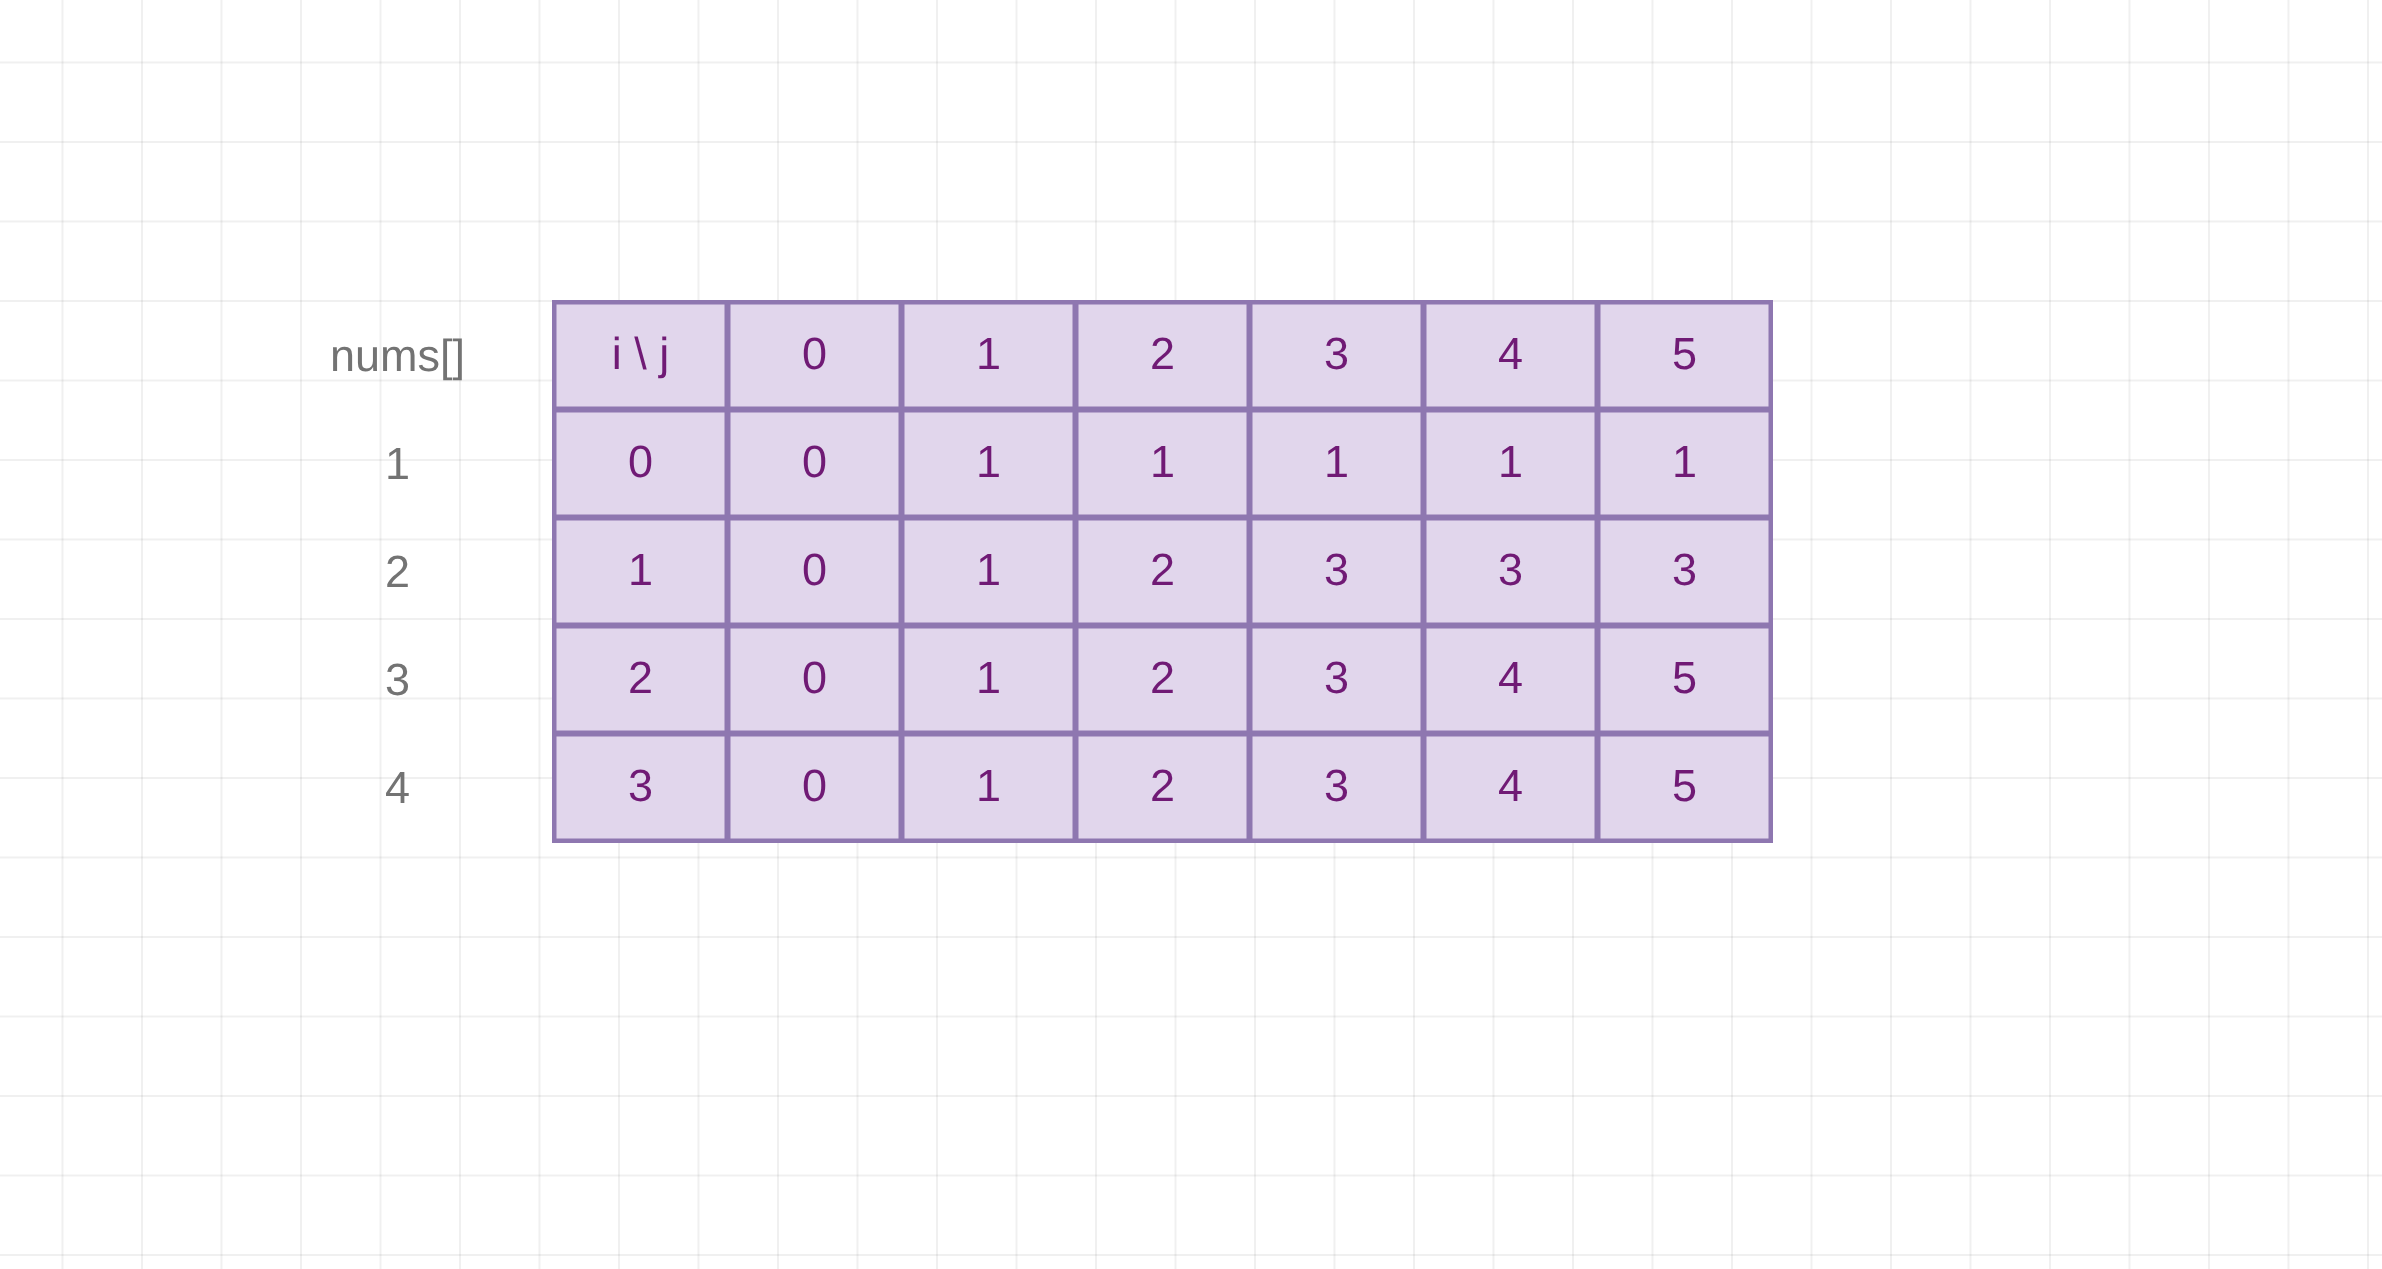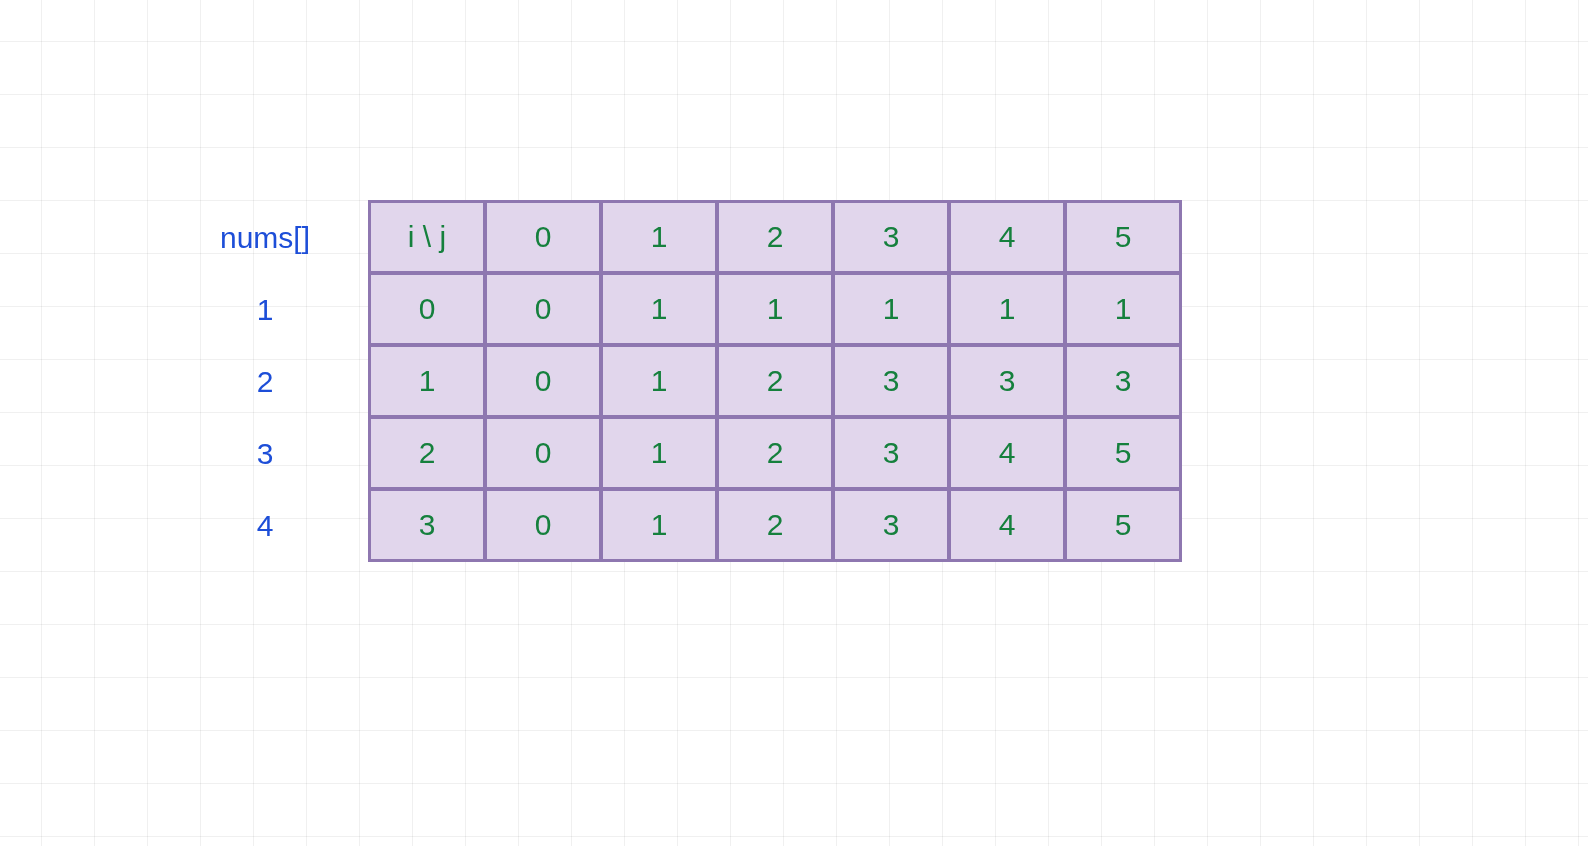--- a/index.html
+++ b/index.html
@@ -38,21 +38,21 @@
     align-items: center;
     margin-right: 18px;
     margin-top: 2px;
   }
   .left-col .lbl {
     height: 72px;
     display: flex;
     align-items: center;
     justify-content: center;
     font-size: 30px;
-    color: #1d4ed8;
+    color: #737373;
     width: 170px;
   }
 
   .dp-table {
     border: 3px solid #8e77b0;
     display: flex;
     flex-direction: column;
     background: #8e77b0;
   }
 
@@ -64,21 +64,21 @@
   }
 
   .cell {
     width: 112px;
     height: 68px;
     background: #e1d6ec;
     display: flex;
     align-items: center;
     justify-content: center;
     font-size: 30px;
-    color: #15803d;
+    color: #701a75;
   }
   .cell + .cell {
     margin-left: 4px;
   }
 </style>
 </head>
 <body>
 
 <div class="grid-bg"></div>
 

